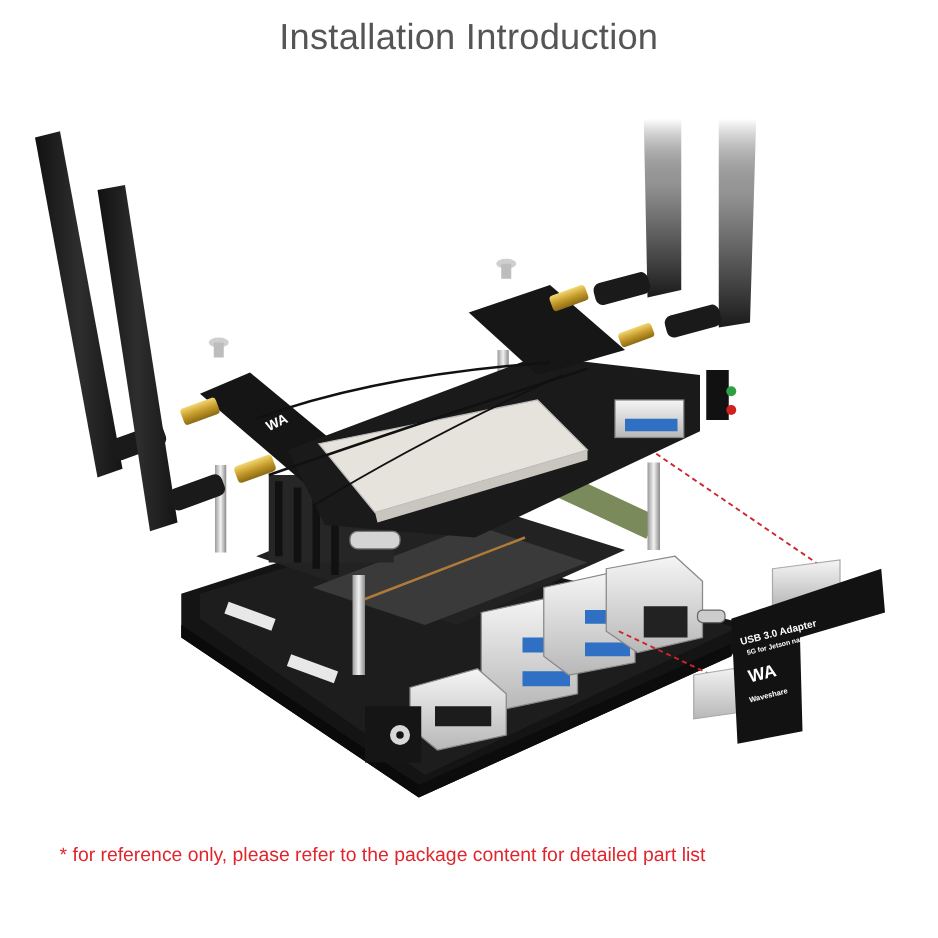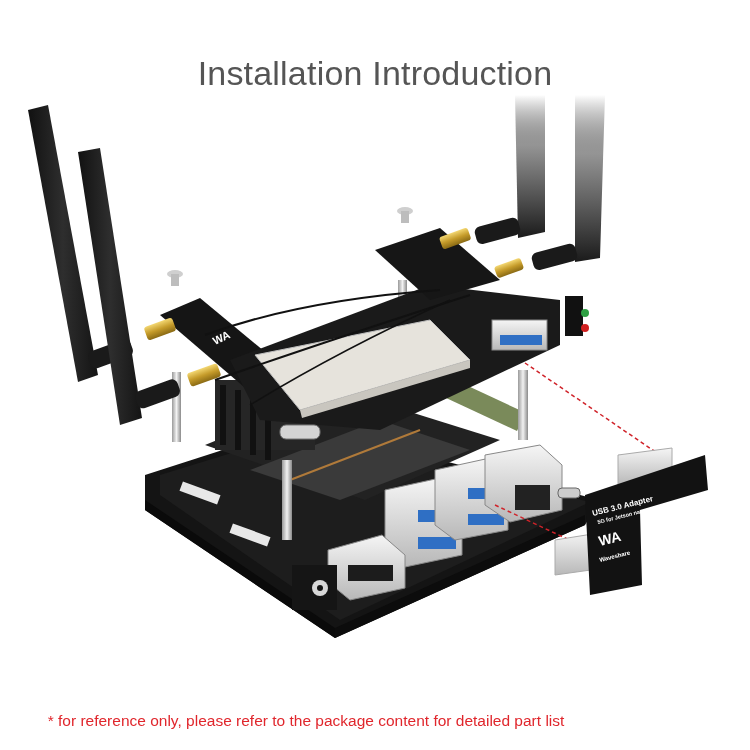--- a/index.html
+++ b/index.html
@@ -1,22 +1,22 @@
 <!DOCTYPE html>
 <html><head>
 <meta charset="utf-8">
 <style>
   html, body { margin:0; padding:0; background:#ffffff; }
   body { width:750px; height:750px; position:relative; overflow:hidden; font-family:"Liberation Sans", sans-serif; }
   .title {
     position:absolute; left:0; top:14px; width:750px; text-align:center;
-    font-size:34px; color:#555555; font-weight:normal; letter-spacing:0.2px;margin-top:40px;
+    font-size:29px; color:#555555; font-weight:normal; letter-spacing:0.2px;
   }
   .footnote {
-    position:absolute; left:0; top:712px; width:612px; text-align:center;
+    position:absolute; left:0; top:676px; width:612px; text-align:center;
     font-size:15.5px; color:#e0262c;
   }
   .illustration { position:absolute; left:0; top:0; width:750px; height:750px; }
   .adapter-text { font-family:"Liberation Sans", sans-serif; fill:#ffffff; font-weight:bold; }
 </style>
 </head>
 <body>
 
 <div class="title">Installation Introduction</div>
 

